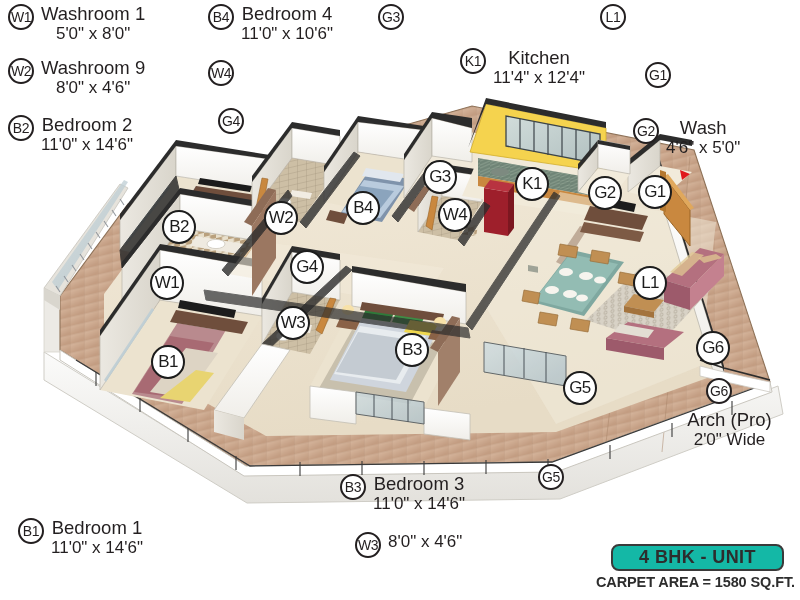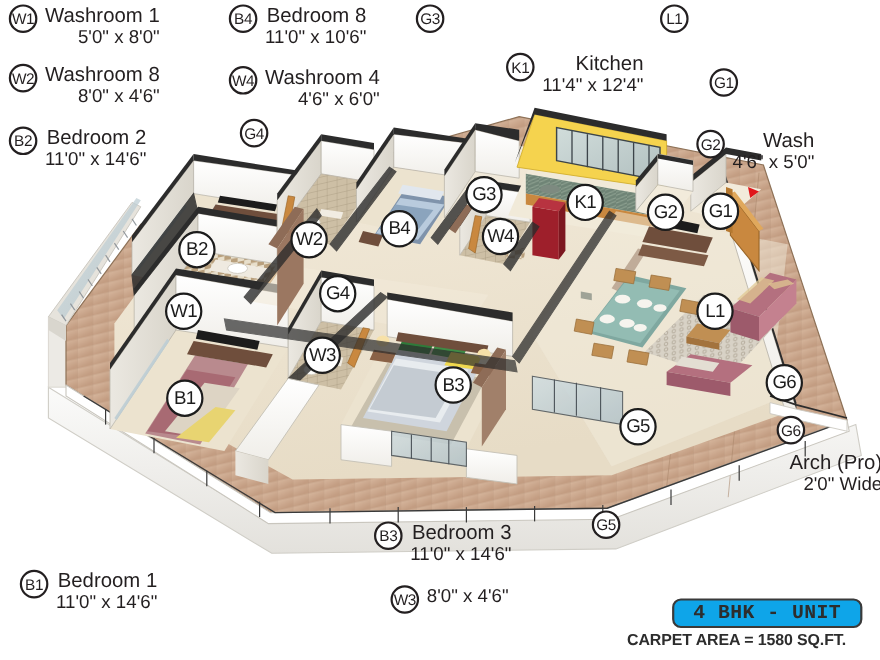--- a/index.html
+++ b/index.html
@@ -15,43 +15,42 @@
   .badge{
     width:26px;height:26px;border-radius:50%;
     border:2.2px solid #231f20;background:#fff;
     display:flex;align-items:center;justify-content:center;
     font-size:14px;line-height:1;font-weight:400;letter-spacing:-.4px;
     flex:0 0 auto;box-sizing:border-box;
   }
   .cap{margin-left:7px;}
   .cap .nm{font-size:18.5px;line-height:20px;white-space:nowrap;}
   .cap .dm{font-size:17px;line-height:20px;white-space:nowrap;}
-  .cap.ctr{text-align:right;}
+  .cap.ctr{text-align:center;}
 
   
   .pin{
     position:absolute;width:34px;height:34px;border-radius:50%;
     background:#ffffff;border:2.4px solid #1c1c1c;
     display:flex;align-items:center;justify-content:center;
     font-size:17px;letter-spacing:-.6px;color:#1c1c1c;
     box-sizing:border-box;transform:translate(-50%,-50%);
     z-index:40;
   }
 
   
   #unitbox{
     position:absolute;left:611px;top:544px;width:173px;height:27px;
-    border:2.6px solid #3a3a3a;border-radius:8px;background:#0ea5e9;
+    border:2.6px solid #3a3a3a;border-radius:8px;background:#14b8a6;
     display:flex;align-items:center;justify-content:center;
     font-weight:bold;font-size:18px;letter-spacing:.4px;color:#2d2d2d;
     box-sizing:border-box;
-    font-family:Liberation Mono, monospace;
   }
   #carpet{
-    position:absolute;left:570px;top:574px;width:225px;text-align:left;
+    position:absolute;left:570px;top:574px;width:225px;text-align:right;
     font-weight:bold;font-size:14.5px;letter-spacing:-.1px;color:#2d2d2d;
   }
 
   
   #plan{position:absolute;left:0;top:0;width:800px;height:600px;}
   #plan svg{position:absolute;left:0;top:0;}
 </style>
 </head>
 <body>
 
@@ -478,47 +477,43 @@
     <div class="badge">W1</div>
     <div class="cap ctr">
       <div class="nm">Washroom 1</div>
       <div class="dm">5'0" x 8'0"</div>
     </div>
   </div>
 
   <div class="callout" style="left:8px;top:58px">
     <div class="badge">W2</div>
     <div class="cap ctr">
-      <div class="nm">Washroom 8</div>
+      <div class="nm">Washroom 9</div>
       <div class="dm">8'0" x 4'6"</div>
     </div>
   </div>
 
   <div class="callout" style="left:8px;top:115px">
     <div class="badge">B2</div>
     <div class="cap ctr">
       <div class="nm">Bedroom 2</div>
       <div class="dm">11'0" x 14'6"</div>
     </div>
   </div>
 
   <div class="callout" style="left:208px;top:4px">
     <div class="badge">B4</div>
     <div class="cap ctr">
-      <div class="nm">Bedroom 8</div>
+      <div class="nm">Bedroom 4</div>
       <div class="dm">11'0" x 10'6"</div>
     </div>
   </div>
 
   <div class="callout" style="left:208px;top:60px">
     <div class="badge">W4</div>
-    <div class="cap ctr">
-      <div class="nm">Washroom 4</div>
-      <div class="dm">4'6" x 6'0"</div>
-    </div>
   </div>
 
   <div class="callout" style="left:218px;top:108px">
     <div class="badge">G4</div>
   </div>
 
   <div class="callout" style="left:378px;top:4px">
     <div class="badge">G3</div>
   </div>
 

